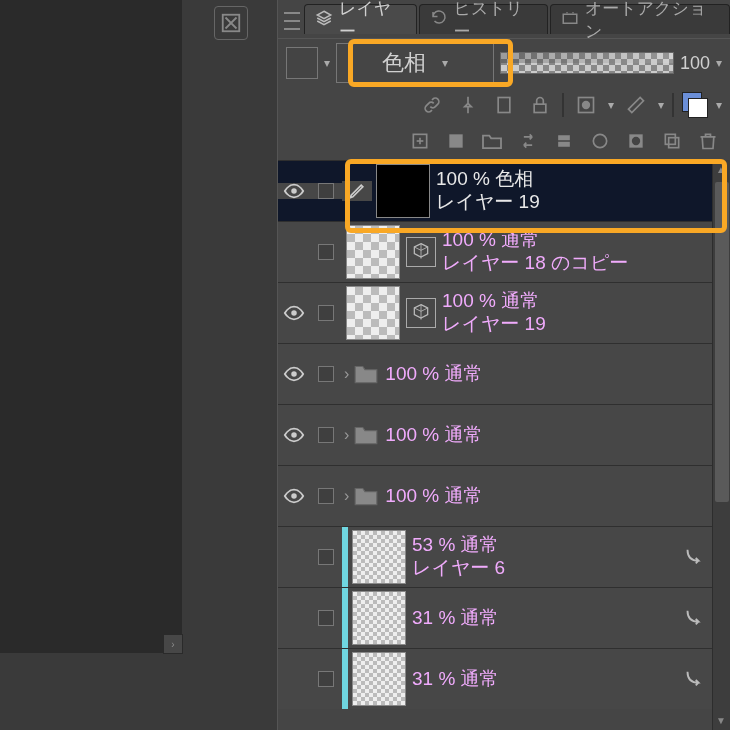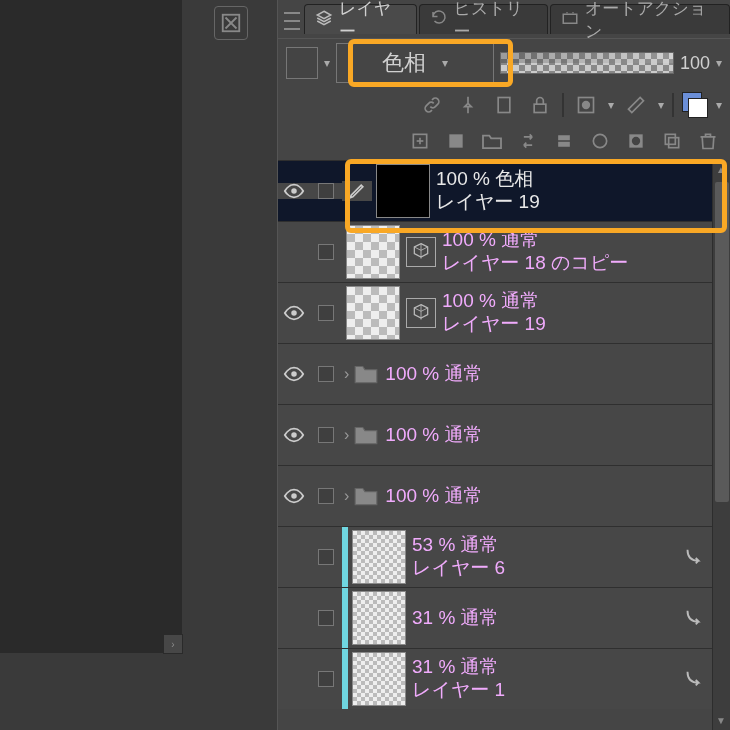--- a/index.html
+++ b/index.html
@@ -537,21 +537,20 @@
       </div>
       <div class="layer">
         <div class="col-eye"></div>
         <div class="col-toggle">
           <div class="tog"></div>
         </div>
         <div class="col-bar" style="background:#6fd6e0"></div>
         <div class="thumb checker tiny"></div>
         <div class="info">
     <span>31 % 通常</span>
-    <span>レイヤー 1</span>
   </div>
         <div class="trail-icon">
           <svg width="22" height="22" viewBox="0 0 24 24">
             <path d="M6 4c0 8 4 12 12 12l-3-3m3 3l-3 3" fill="none" stroke="#bbb" stroke-width="2"></path>
           </svg>
         </div>
       </div>
     </div>
 
   <div class="scroll-v">

